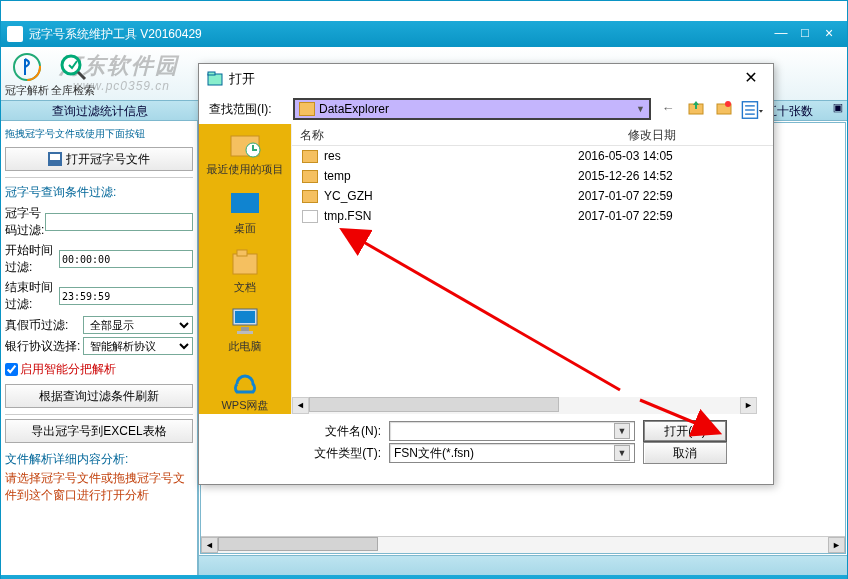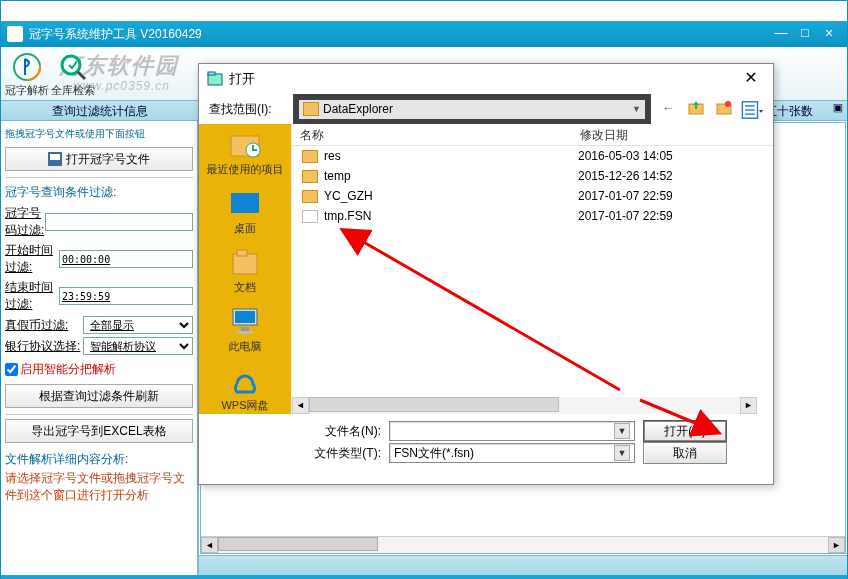--- a/index.html
+++ b/index.html
@@ -22,21 +22,21 @@
 .header-bar { height: 20px; background: linear-gradient(#bde4f0, #a8d8e8); border-bottom: 1px solid #7db8ce; display: flex; }
 .header-bar .hcell { font-size: 12px; color: #003; text-align: center; line-height: 20px; }
 .header-bar .hsep { width: 1px; background: #7db8ce; }
 .header-bar .right-ctl { margin-left: auto; width: 18px; text-align: center; color: #003; font-size: 11px; }
 
 .content-row { display: flex; height: 454px; }
 .left-panel { width: 198px; border-right: 2px solid #7db8ce; padding: 4px; font-size: 12px; background: #fff; overflow: hidden; }
 .left-panel .hint { color: #069; margin: 2px 0 6px; font-size: 10px; }
 .left-panel .wide-btn { width: 100%; height: 24px; background: linear-gradient(#fdfdfd,#eaeaea); border: 1px solid #aaa; font-size: 12px; display: flex; align-items: center; justify-content: center; gap: 4px; margin-bottom: 6px; }
 .left-panel .sect { color: #069; margin: 6px 0 4px; }
-.left-panel .frow { display: flex; align-items: center; margin: 3px 0; font-size: 12px; text-decoration: underline; }
+.left-panel .frow { display: flex; align-items: center; margin: 3px 0; font-size: 12px; }
 .left-panel .frow label { width: 78px; color: #000; }
 .left-panel .frow input, .left-panel .frow select { flex: 1; height: 18px; border: 1px solid #7a9; font-size: 11px; padding: 0 2px; background: #fff; }
 .left-panel .frow input.time { font-family: monospace; font-size: 10px; }
 .left-panel .chk { color: #c00; margin: 6px 0; }
 .left-panel .chk input { vertical-align: middle; margin-right: 2px; }
 .left-panel .sep { height: 1px; background: #ccc; margin: 4px 0; }
 .left-panel .info-hint { color: #069; margin-top: 8px; }
 .left-panel .info-text { color: #c2410c; margin-top: 2px; line-height: 1.4; }
 
 .right-panel { flex: 1; display: flex; flex-direction: column; }
@@ -49,34 +49,34 @@
 .statusbar { height: 22px; background: linear-gradient(#1ca9d8,#0a94c4); }
 
 
 .dialog { position: absolute; left: 198px; top: 63px; width: 576px; height: 422px; background: #fff; border: 1px solid #888; box-shadow: 2px 2px 8px rgba(0,0,0,0.25); z-index: 100; font-size: 12px; }
 .dlg-title { height: 30px; display: flex; align-items: center; padding: 0 8px; font-size: 13px; }
 .dlg-title .dicon { width: 16px; height: 16px; margin-right: 6px; }
 .dlg-title .dspacer { flex: 1; }
 .dlg-title .dclose { width: 28px; height: 20px; text-align: center; font-size: 16px; line-height: 18px; }
 .dlg-lookrow { height: 30px; display: flex; align-items: center; padding: 0 10px; gap: 6px; }
 .dlg-lookrow .lk-label { width: 78px; font-size: 12px; }
-.dlg-lookrow .lk-combo { flex: 1; height: 31px; border: 6px solid #404040; display: flex; align-items: center; padding: 0 4px; background: #e5e5e5; }
+.dlg-lookrow .lk-combo { flex: 1; height: 22px; border: 2px solid #404040; display: flex; align-items: center; padding: 0 4px; background: #c4b5fd; }
 .dlg-lookrow .lk-combo .fico { width: 16px; height: 14px; background: #f5c060; border: 1px solid #c89020; margin-right: 4px; }
 .dlg-lookrow .lk-combo .dd { margin-left: auto; font-size: 9px; color: #555; }
 .dlg-lookrow .nbtn { width: 22px; height: 20px; text-align: center; color: #666; font-size: 13px; }
 .dlg-lookrow .nbtn.c1 svg, .dlg-lookrow .nbtn.c2 svg { width: 16px; height: 16px; }
 .dlg-body { display: flex; height: 290px; }
 .places { width: 92px; background: #eab308; padding-top: 4px; }
 .place { text-align: center; font-size: 11px; color: #333; margin-bottom: 10px; }
 .place .pi { width: 36px; height: 32px; margin: 0 auto 2px; display: flex; align-items: center; justify-content: center; }
 .flist { flex: 1; border-left: 1px solid #eee; position: relative; }
 .fl-head { display: flex; height: 22px; border-bottom: 1px solid #e4e4e4; background: #fff; font-size: 12px; }
 .fl-head .fc { padding: 3px 8px; color: #333; }
 .fl-head .fc1 { width: 280px; }
-.fl-head .fc2 { width: 160px; }
+.fl-head .fc2 { width: 160px; text-align: center; }
 .fl-rows { }
 .fl-row { display: flex; height: 20px; align-items: center; font-size: 12px; }
 .fl-row .fico2 { width: 16px; height: 13px; margin: 0 6px 0 10px; }
 .fl-row .folder { background: #f5c060; border: 1px solid #c89020; }
 .fl-row .file { background: #fff; border: 1px solid #bbb; }
 .fl-row .fname { width: 254px; }
 .fl-row .fdate { width: 160px; }
 .fl-scroll { position: absolute; bottom: 0; left: 0; right: 16px; height: 17px; background: #f0f0f0; display: flex; }
 .fl-scroll .sbtn { width: 17px; background: #e8e8e8; border: 1px solid #ccc; text-align: center; font-size: 9px; line-height: 14px; }
 .fl-scroll .track { flex: 1; position: relative; background: #f4f4f4; }

